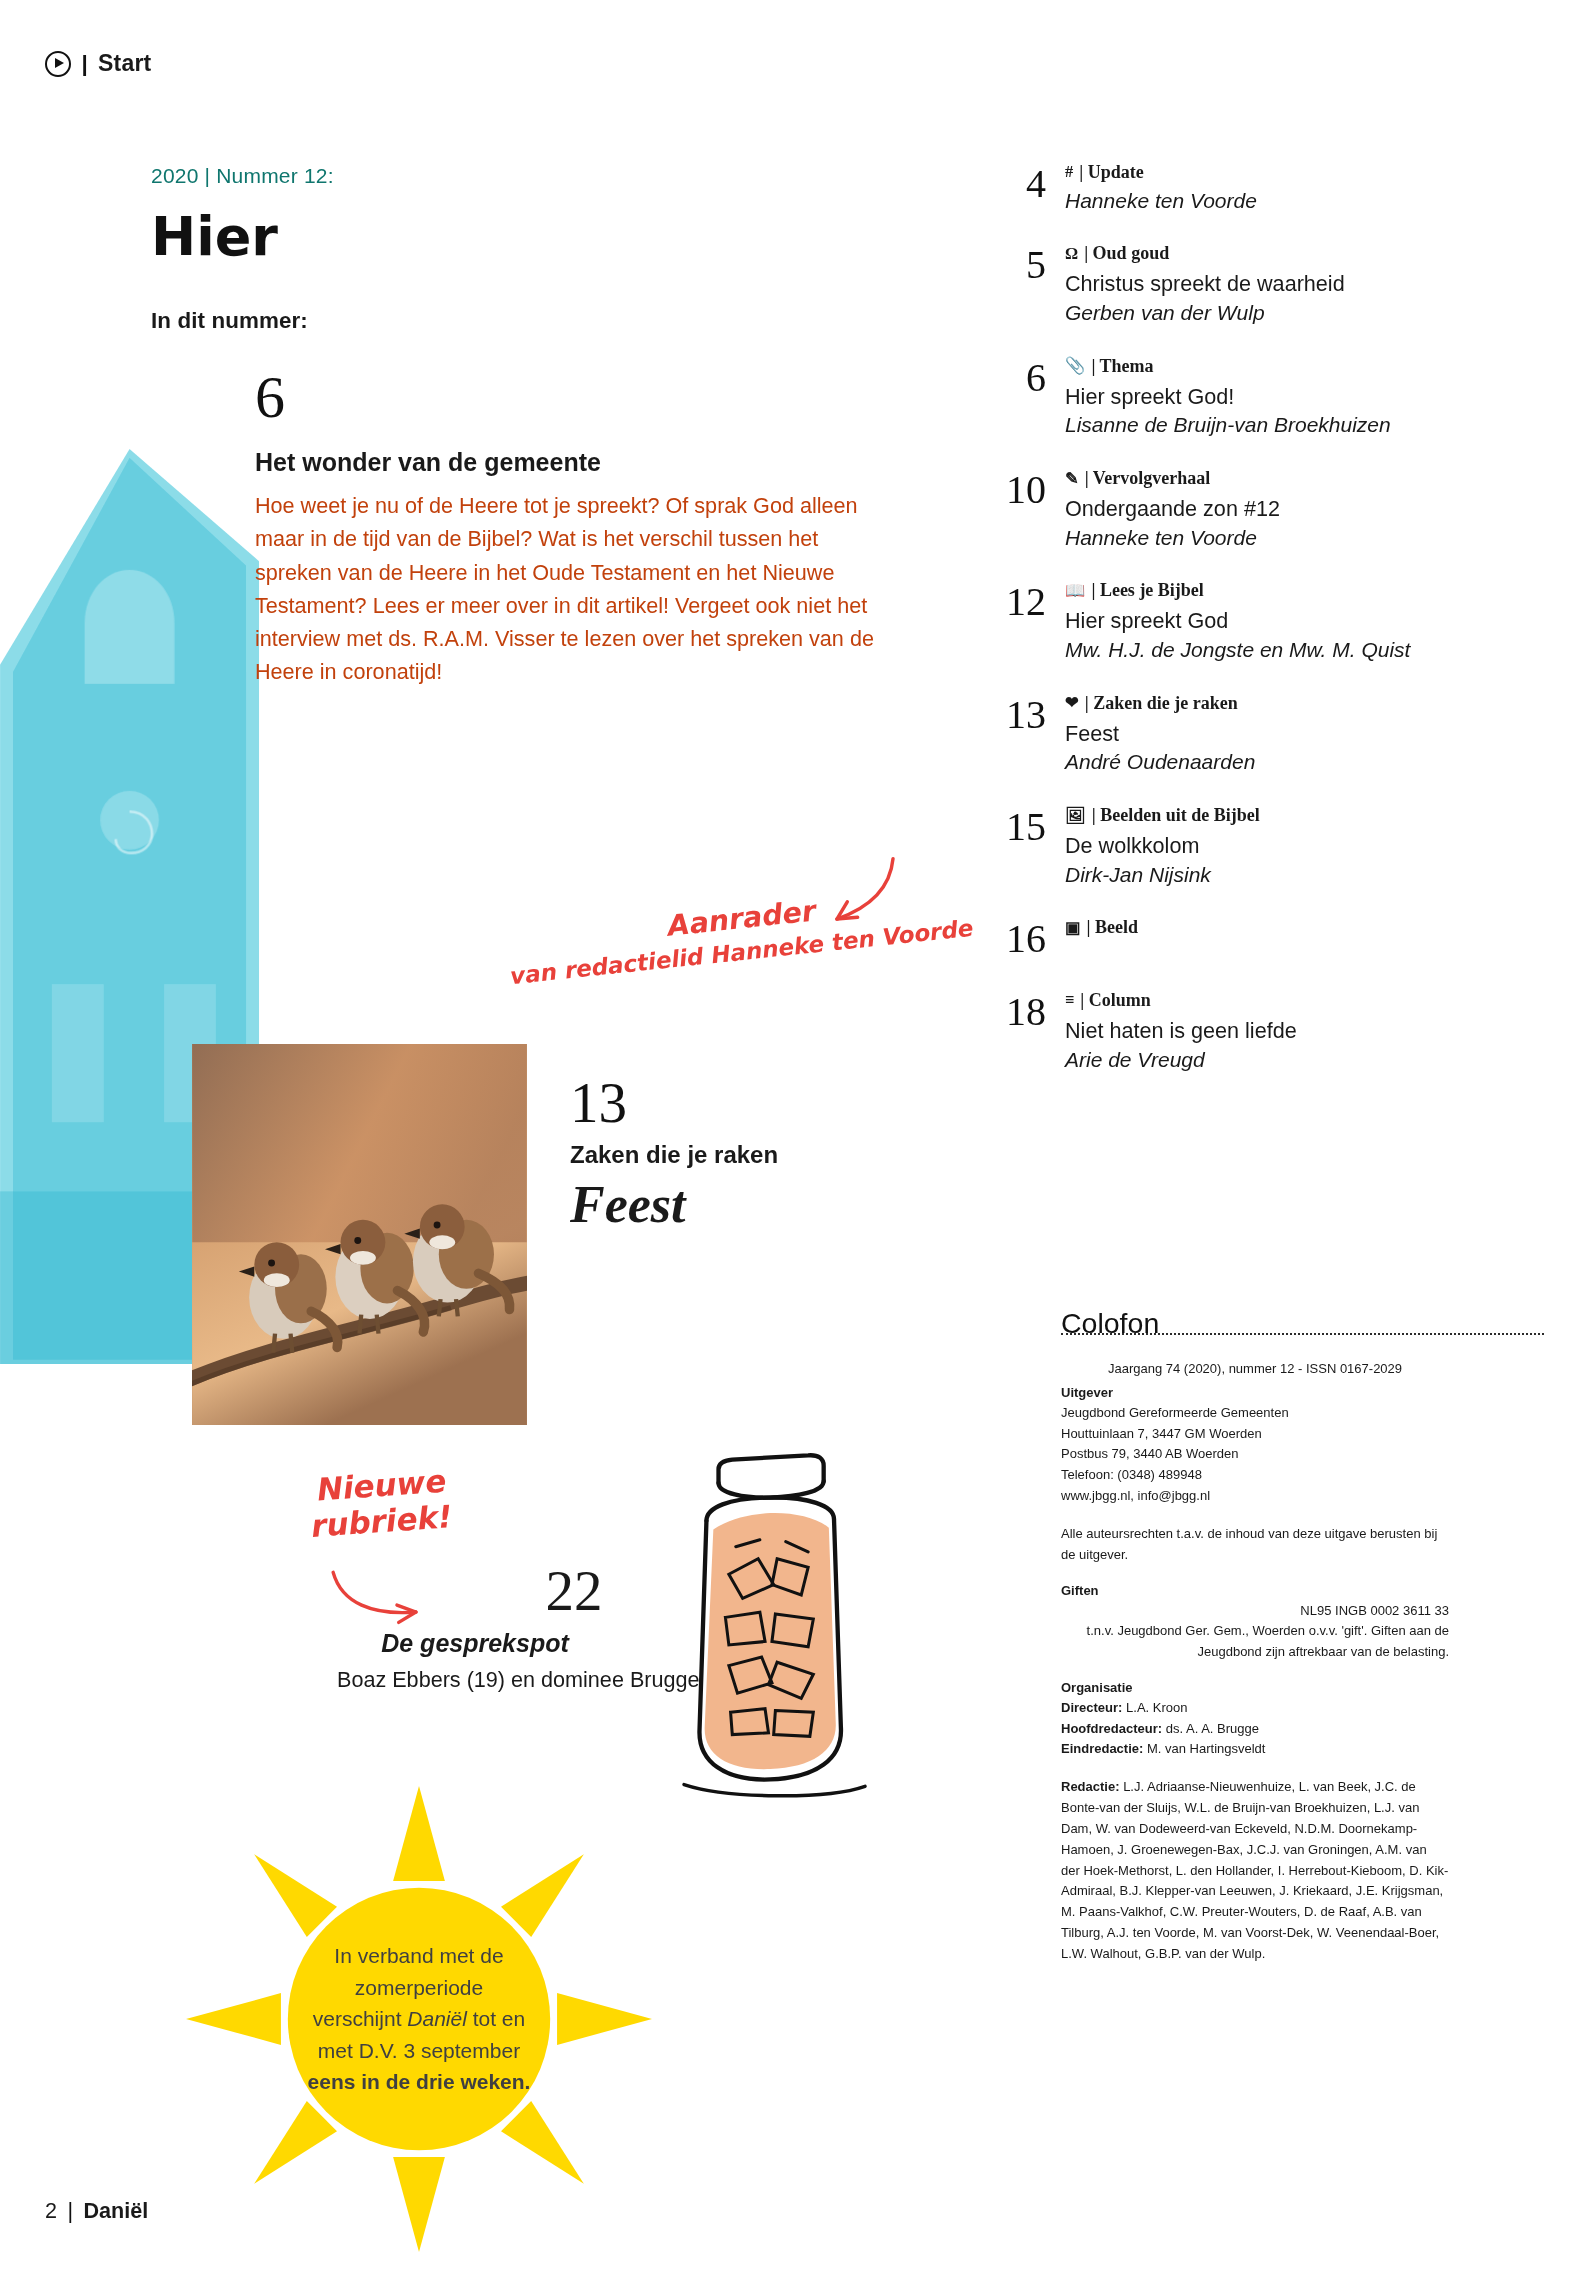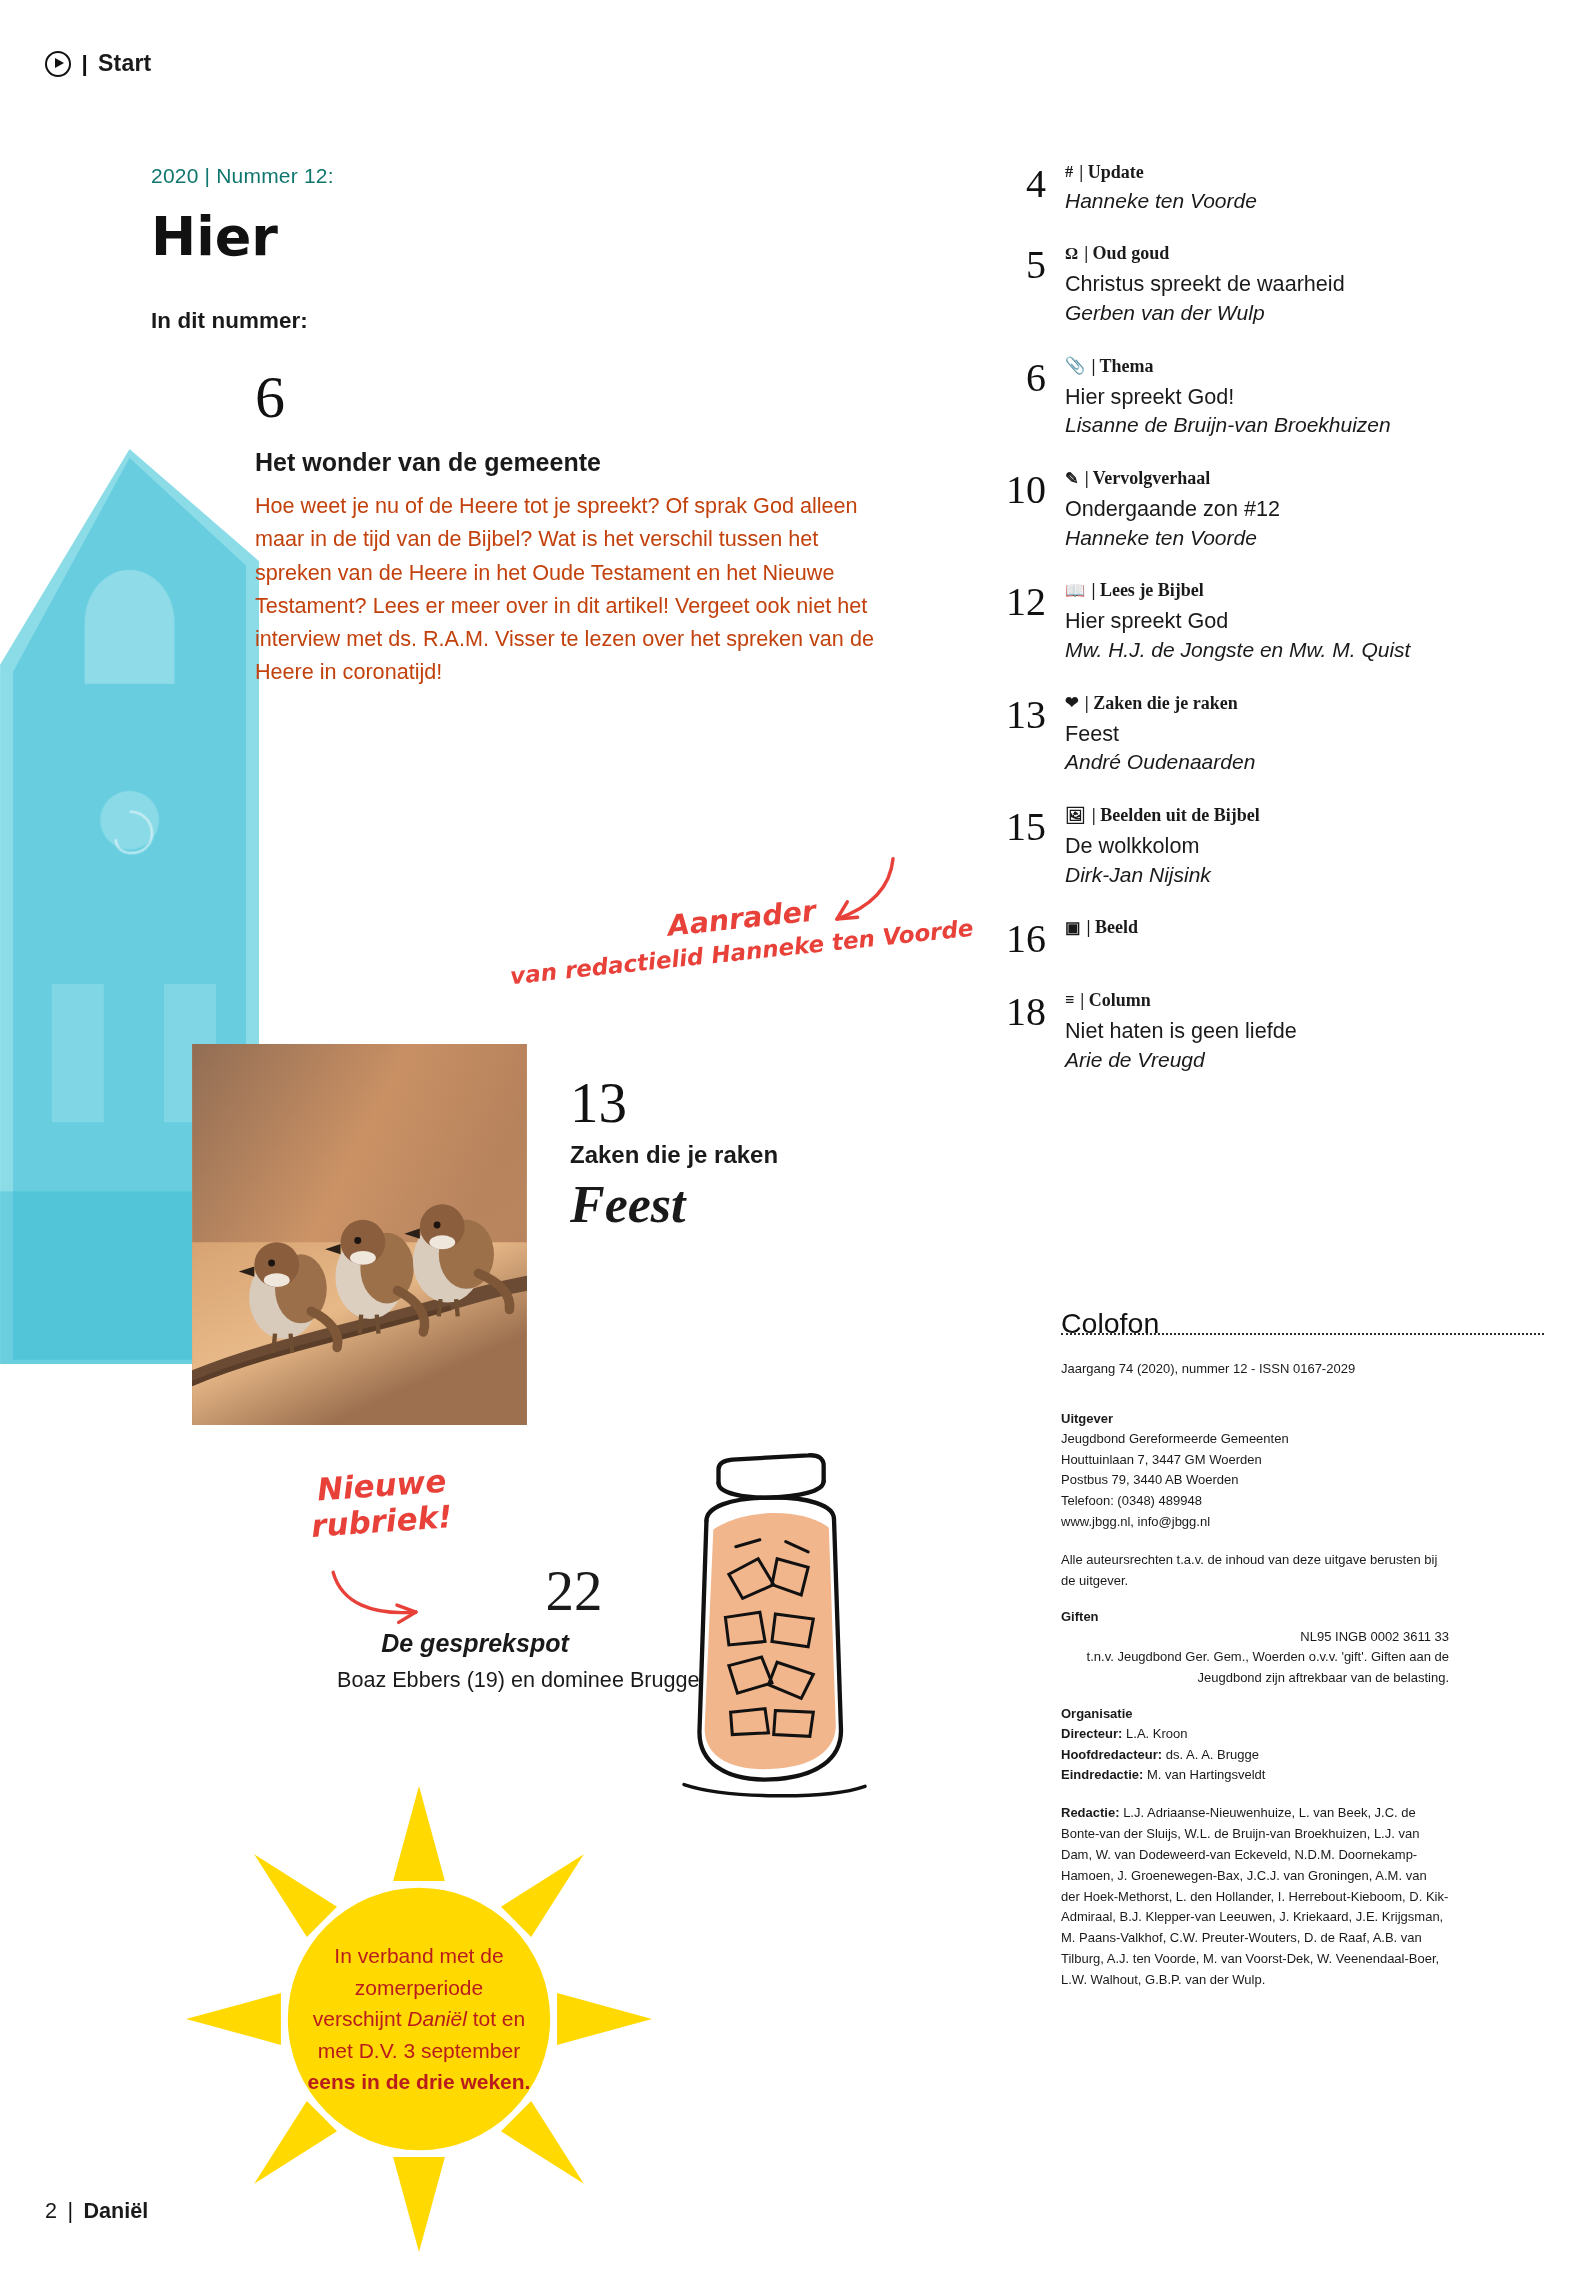--- a/index.html
+++ b/index.html
@@ -190,21 +190,21 @@
     z-index: 4;
   }
   .sun-text {
     position: absolute;
     left: 50%; top: 50%;
     transform: translate(-50%,-50%);
     width: 259px;
     text-align: center;
     font-size: 21px;
     line-height: 1.5;
-    color: #b91c1c;
+    color: #404040;
   }
   .sun-text .bold { font-weight: 800; }
   .sun-text em { font-style: italic; }
 
   
   .toc {
     position: absolute;
     left: 975px; top: 160px;
     width: 518px;
     z-index: 3;
@@ -252,21 +252,21 @@
     left: 1061px; top: 1307px;
     width: 388px;
     z-index: 3;
   }
   .colofon h2 {
     font-size: 28.5px;
     font-weight: 400;
     margin: 0 0 19px 0;
     color: #111;
   }
-  .colofon .meta { font-size: 13px; line-height: 1.55; margin-bottom: 32px; }
+  .colofon .meta { font-size: 13px; line-height: 1.55; margin-bottom: 6px; text-align: center; }
   .colofon .sect-h { font-size: 13px; font-weight: 800; margin-bottom: 2.6px; }
   .colofon .sect-b { font-size: 13px; line-height: 1.6; margin-bottom: 17.3px; }
   .colofon .sect-b b { font-weight: 800; }
 
   
   .footer {
     position: absolute;
     left: 45px; bottom: 71px;
     display:flex; align-items:center; gap:10.4px;
     font-size: 21.6px;

